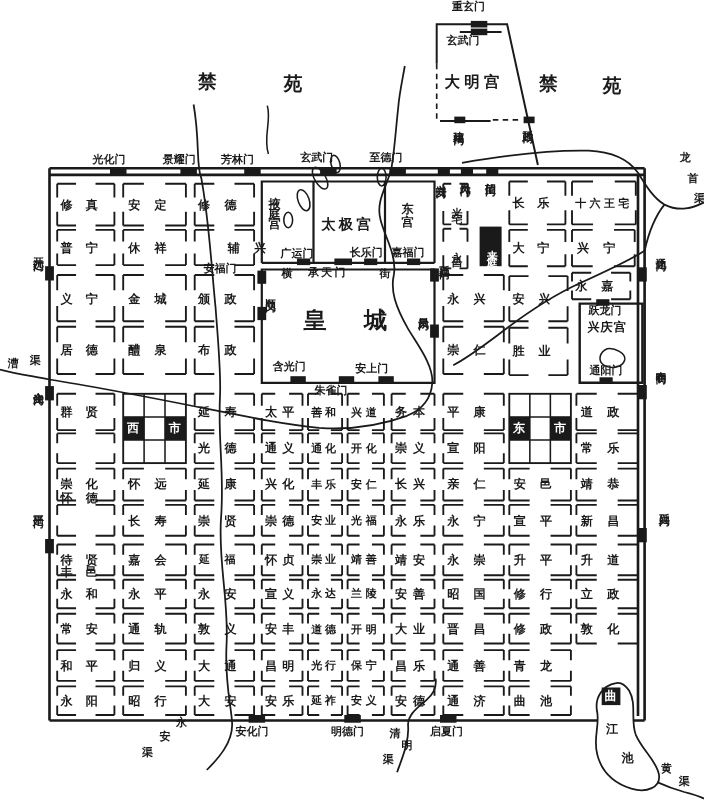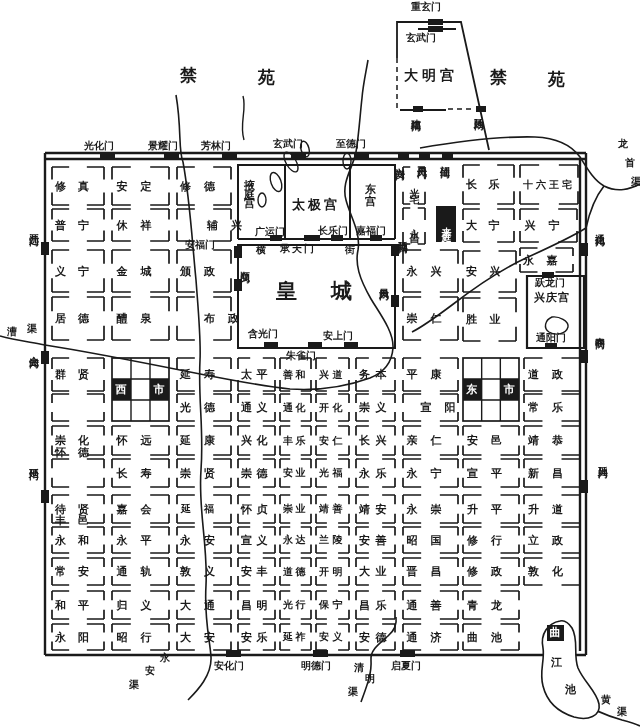--- a/index.html
+++ b/index.html
@@ -206,36 +206,36 @@
       <div class="wl" style="left: 112px; top: 167px; width: 57px; height: 38px; font-size: 11px; letter-spacing: 13px;">安定</div>
       <div class="wl" style="left: 177px; top: 167px; width: 54px; height: 38px; font-size: 11px; letter-spacing: 13px;">修德</div>
       <div class="wl" style="left: 52px; top: 209px; width: 52px; height: 32px; font-size: 11px; letter-spacing: 12px;">普宁</div>
       <div class="wl" style="left: 112px; top: 209px; width: 57px; height: 32px; font-size: 11px; letter-spacing: 13px;">休祥</div>
       <div class="wl" style="left: 172px; top: 209px; width: 54px; height: 32px; font-size: 11px; letter-spacing: 13px; margin-left: 32px;">辅兴</div>
       <div class="wl" style="left: 52px; top: 250px; width: 52px; height: 42px; font-size: 11px; letter-spacing: 12px;">义宁</div>
       <div class="wl" style="left: 112px; top: 250px; width: 57px; height: 42px; font-size: 11px; letter-spacing: 13px;">金城</div>
       <div class="wl" style="left: 177px; top: 250px; width: 54px; height: 42px; font-size: 11px; letter-spacing: 13px;">颁政</div>
       <div class="wl" style="left: 52px; top: 297px; width: 52px; height: 43px; font-size: 11px; letter-spacing: 12px;">居德</div>
       <div class="wl" style="left: 112px; top: 297px; width: 57px; height: 43px; font-size: 11px; letter-spacing: 13px;">醴泉</div>
-      <div class="wl" style="left: 177px; top: 297px; width: 54px; height: 43px; font-size: 11px; letter-spacing: 13px; margin-left: 24px;">布政</div>
+      <div class="wl" style="left: 177px; top: 297px; width: 54px; height: 43px; font-size: 11px; letter-spacing: 13px;">布政</div>
       <div class="wl" style="left: 52px; top: 358px; width: 52px; height: 33px; font-size: 11px; letter-spacing: 12px;">群贤</div>
       <div class="wl" style="left: 177px; top: 358px; width: 54px; height: 33px; font-size: 11px; letter-spacing: 13px;">延寿</div>
       <div class="wl" style="left: 238px; top: 358px; width: 37px; height: 33px; font-size: 11px; letter-spacing: 4.5px;">太平</div>
       <div class="wl" style="left: 280px; top: 358px; width: 31px; height: 33px; font-size: 10px; letter-spacing: 2.5px;">善和</div>
       <div class="wl" style="left: 316px; top: 358px; width: 33px; height: 33px; font-size: 10px; letter-spacing: 3.5px;">兴道</div>
       <div class="wl" style="left: 356px; top: 358px; width: 39px; height: 33px; font-size: 11px; letter-spacing: 5.5px;">务本</div>
       <div class="wl" style="left: 403px; top: 358px; width: 55px; height: 33px; font-size: 11px; letter-spacing: 13px;">平康</div>
       <div class="wl" style="left: 524px; top: 358px; width: 56px; height: 33px; font-size: 11px; letter-spacing: 13px;">道政</div>
       <div class="wl" style="left: 52px; top: 394px; width: 52px; height: 27px; font-size: 11px; letter-spacing: 12px; margin-top: 45px;">怀德</div>
       <div class="wl" style="left: 177px; top: 394px; width: 54px; height: 27px; font-size: 11px; letter-spacing: 13px;">光德</div>
       <div class="wl" style="left: 238px; top: 394px; width: 37px; height: 27px; font-size: 11px; letter-spacing: 4.5px;">通义</div>
       <div class="wl" style="left: 280px; top: 394px; width: 31px; height: 27px; font-size: 10px; letter-spacing: 2.5px;">通化</div>
       <div class="wl" style="left: 316px; top: 394px; width: 33px; height: 27px; font-size: 10px; letter-spacing: 3.5px;">开化</div>
       <div class="wl" style="left: 356px; top: 394px; width: 39px; height: 27px; font-size: 11px; letter-spacing: 5.5px;">崇义</div>
-      <div class="wl" style="left: 417px; top: 394px; width: 55px; height: 27px; font-size: 11px; letter-spacing: 13px; text-align: right;">宣阳</div>
+      <div class="wl" style="left: 403px; top: 394px; width: 55px; height: 27px; font-size: 11px; letter-spacing: 13px; text-align: right;">宣阳</div>
       <div class="wl" style="left: 524px; top: 394px; width: 56px; height: 27px; font-size: 11px; letter-spacing: 13px;">常乐</div>
       <div class="wl" style="left: 52px; top: 426px; width: 52px; height: 29px; font-size: 11px; letter-spacing: 12px;">崇化</div>
       <div class="wl" style="left: 112px; top: 426px; width: 57px; height: 29px; font-size: 11px; letter-spacing: 13px;">怀远</div>
       <div class="wl" style="left: 177px; top: 426px; width: 54px; height: 29px; font-size: 11px; letter-spacing: 13px;">延康</div>
       <div class="wl" style="left: 238px; top: 426px; width: 37px; height: 29px; font-size: 11px; letter-spacing: 4.5px;">兴化</div>
       <div class="wl" style="left: 280px; top: 426px; width: 31px; height: 29px; font-size: 10px; letter-spacing: 2.5px;">丰乐</div>
       <div class="wl" style="left: 316px; top: 426px; width: 33px; height: 29px; font-size: 10px; letter-spacing: 3.5px;">安仁</div>
       <div class="wl" style="left: 356px; top: 426px; width: 39px; height: 29px; font-size: 11px; letter-spacing: 5.5px;">长兴</div>
       <div class="wl" style="left: 403px; top: 426px; width: 55px; height: 29px; font-size: 11px; letter-spacing: 13px;">亲仁</div>
       <div class="wl" style="left: 463px; top: 426px; width: 56px; height: 29px; font-size: 11px; letter-spacing: 13px; text-align: right;">安邑</div>

